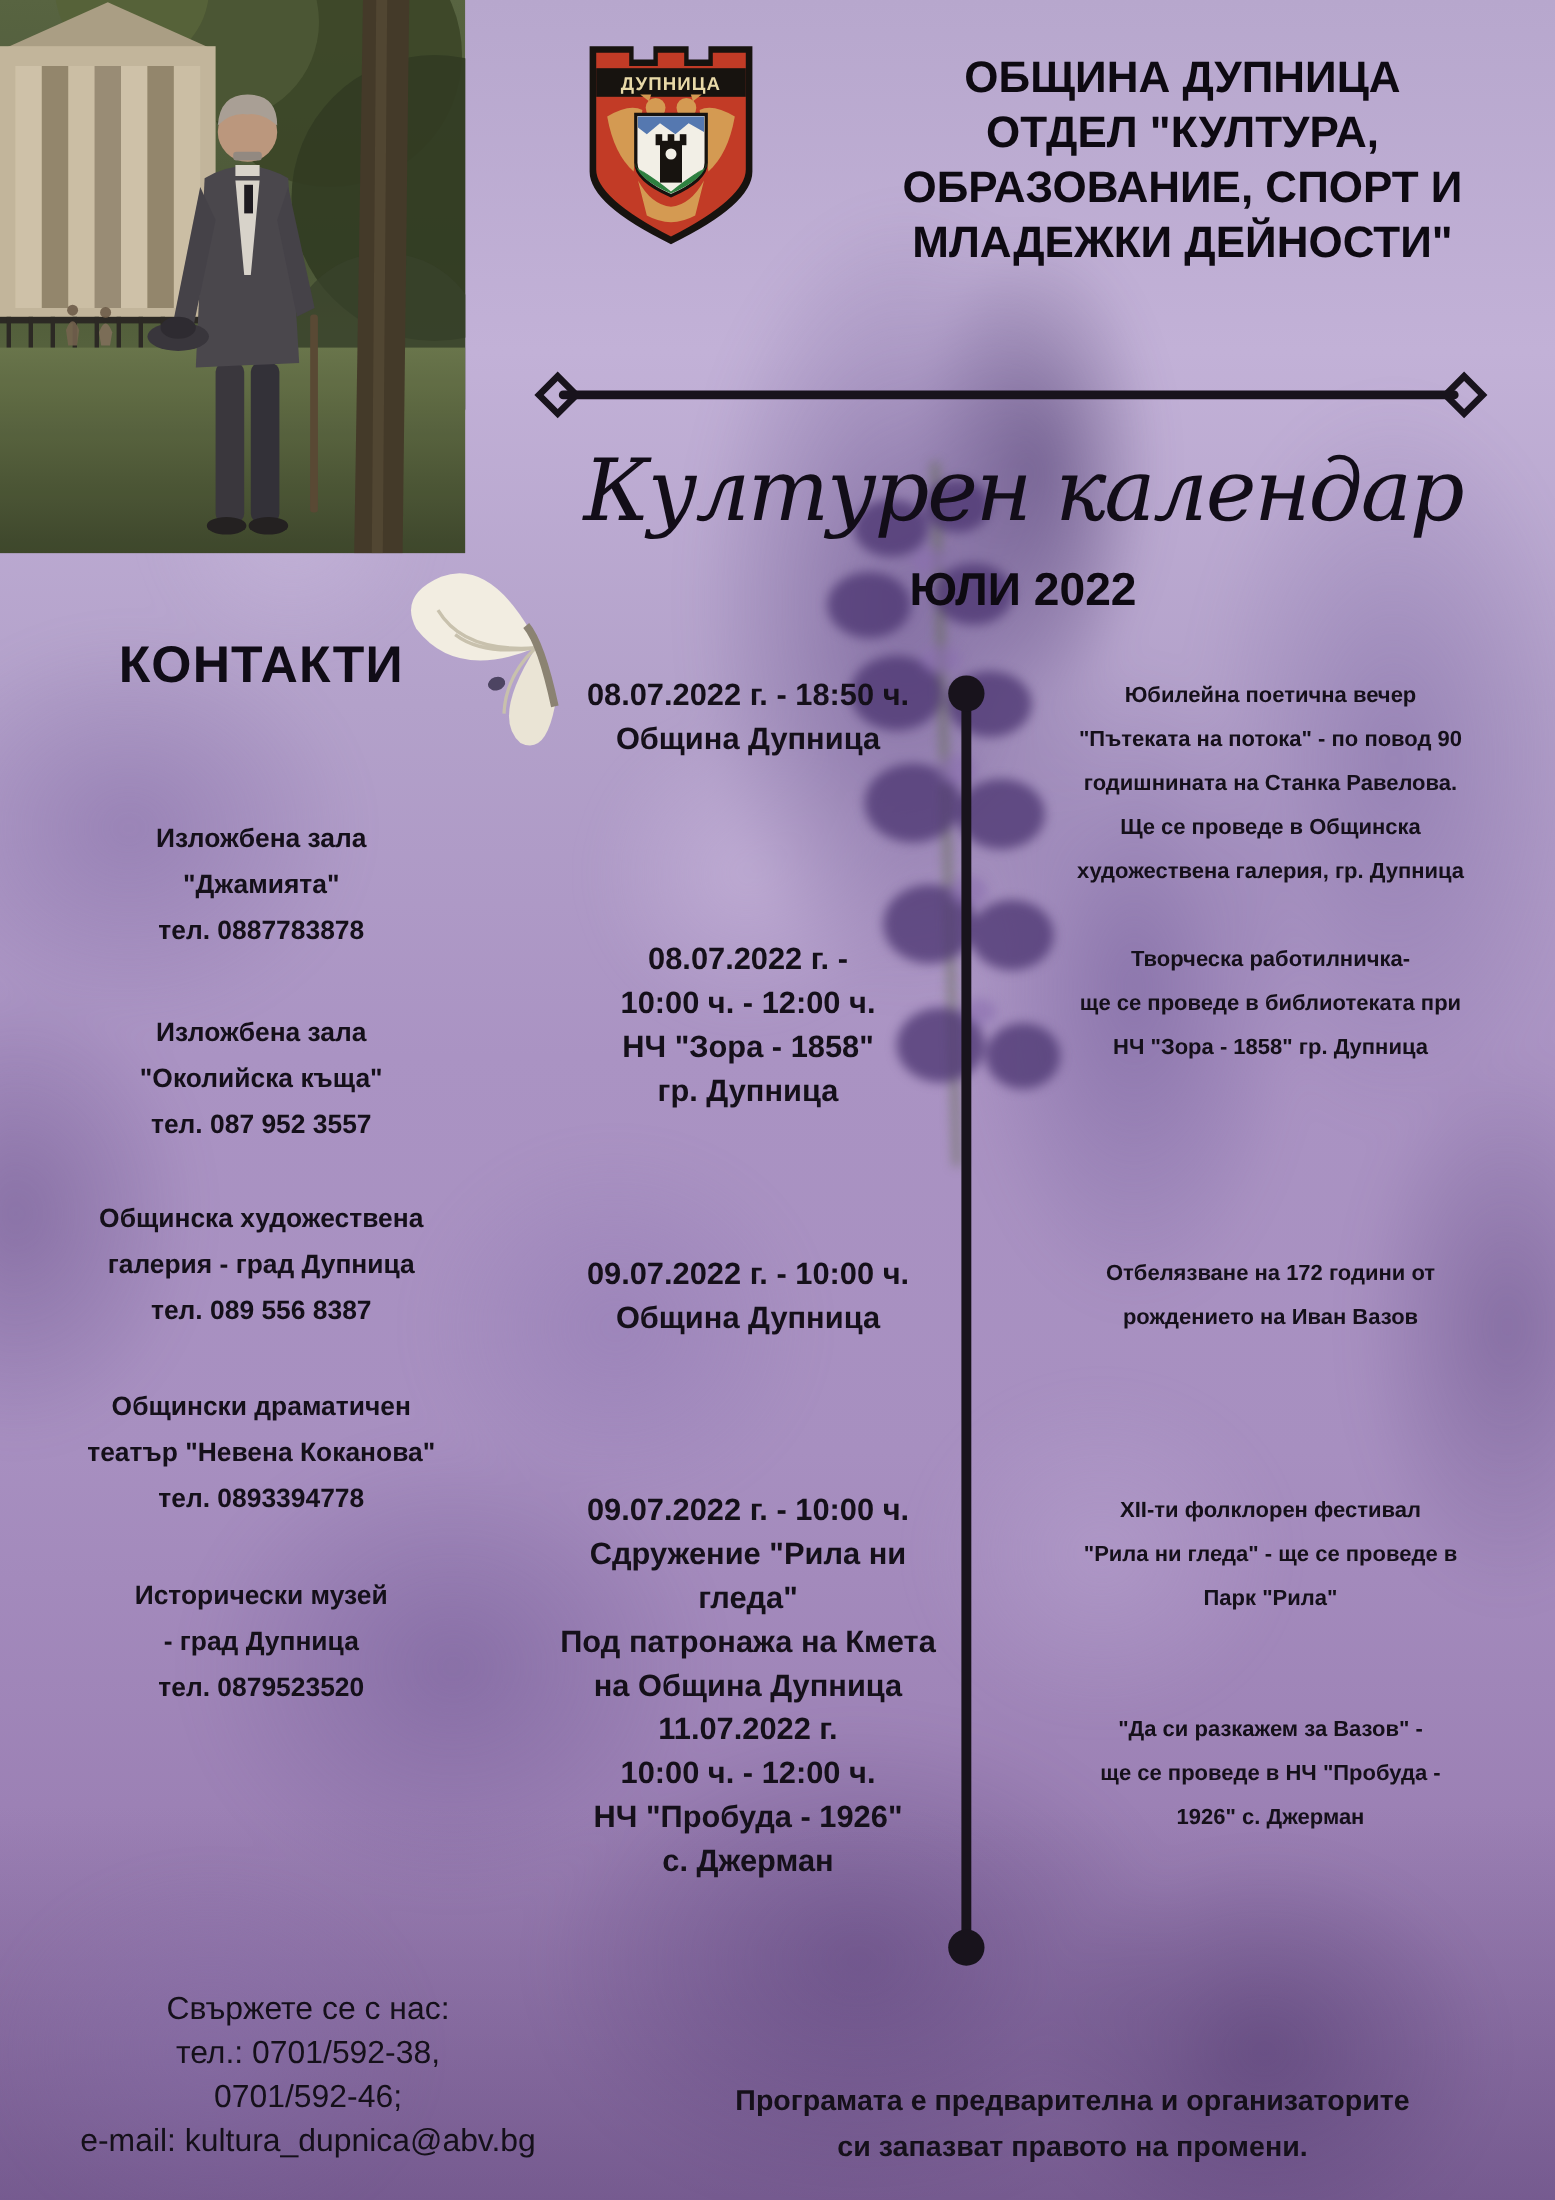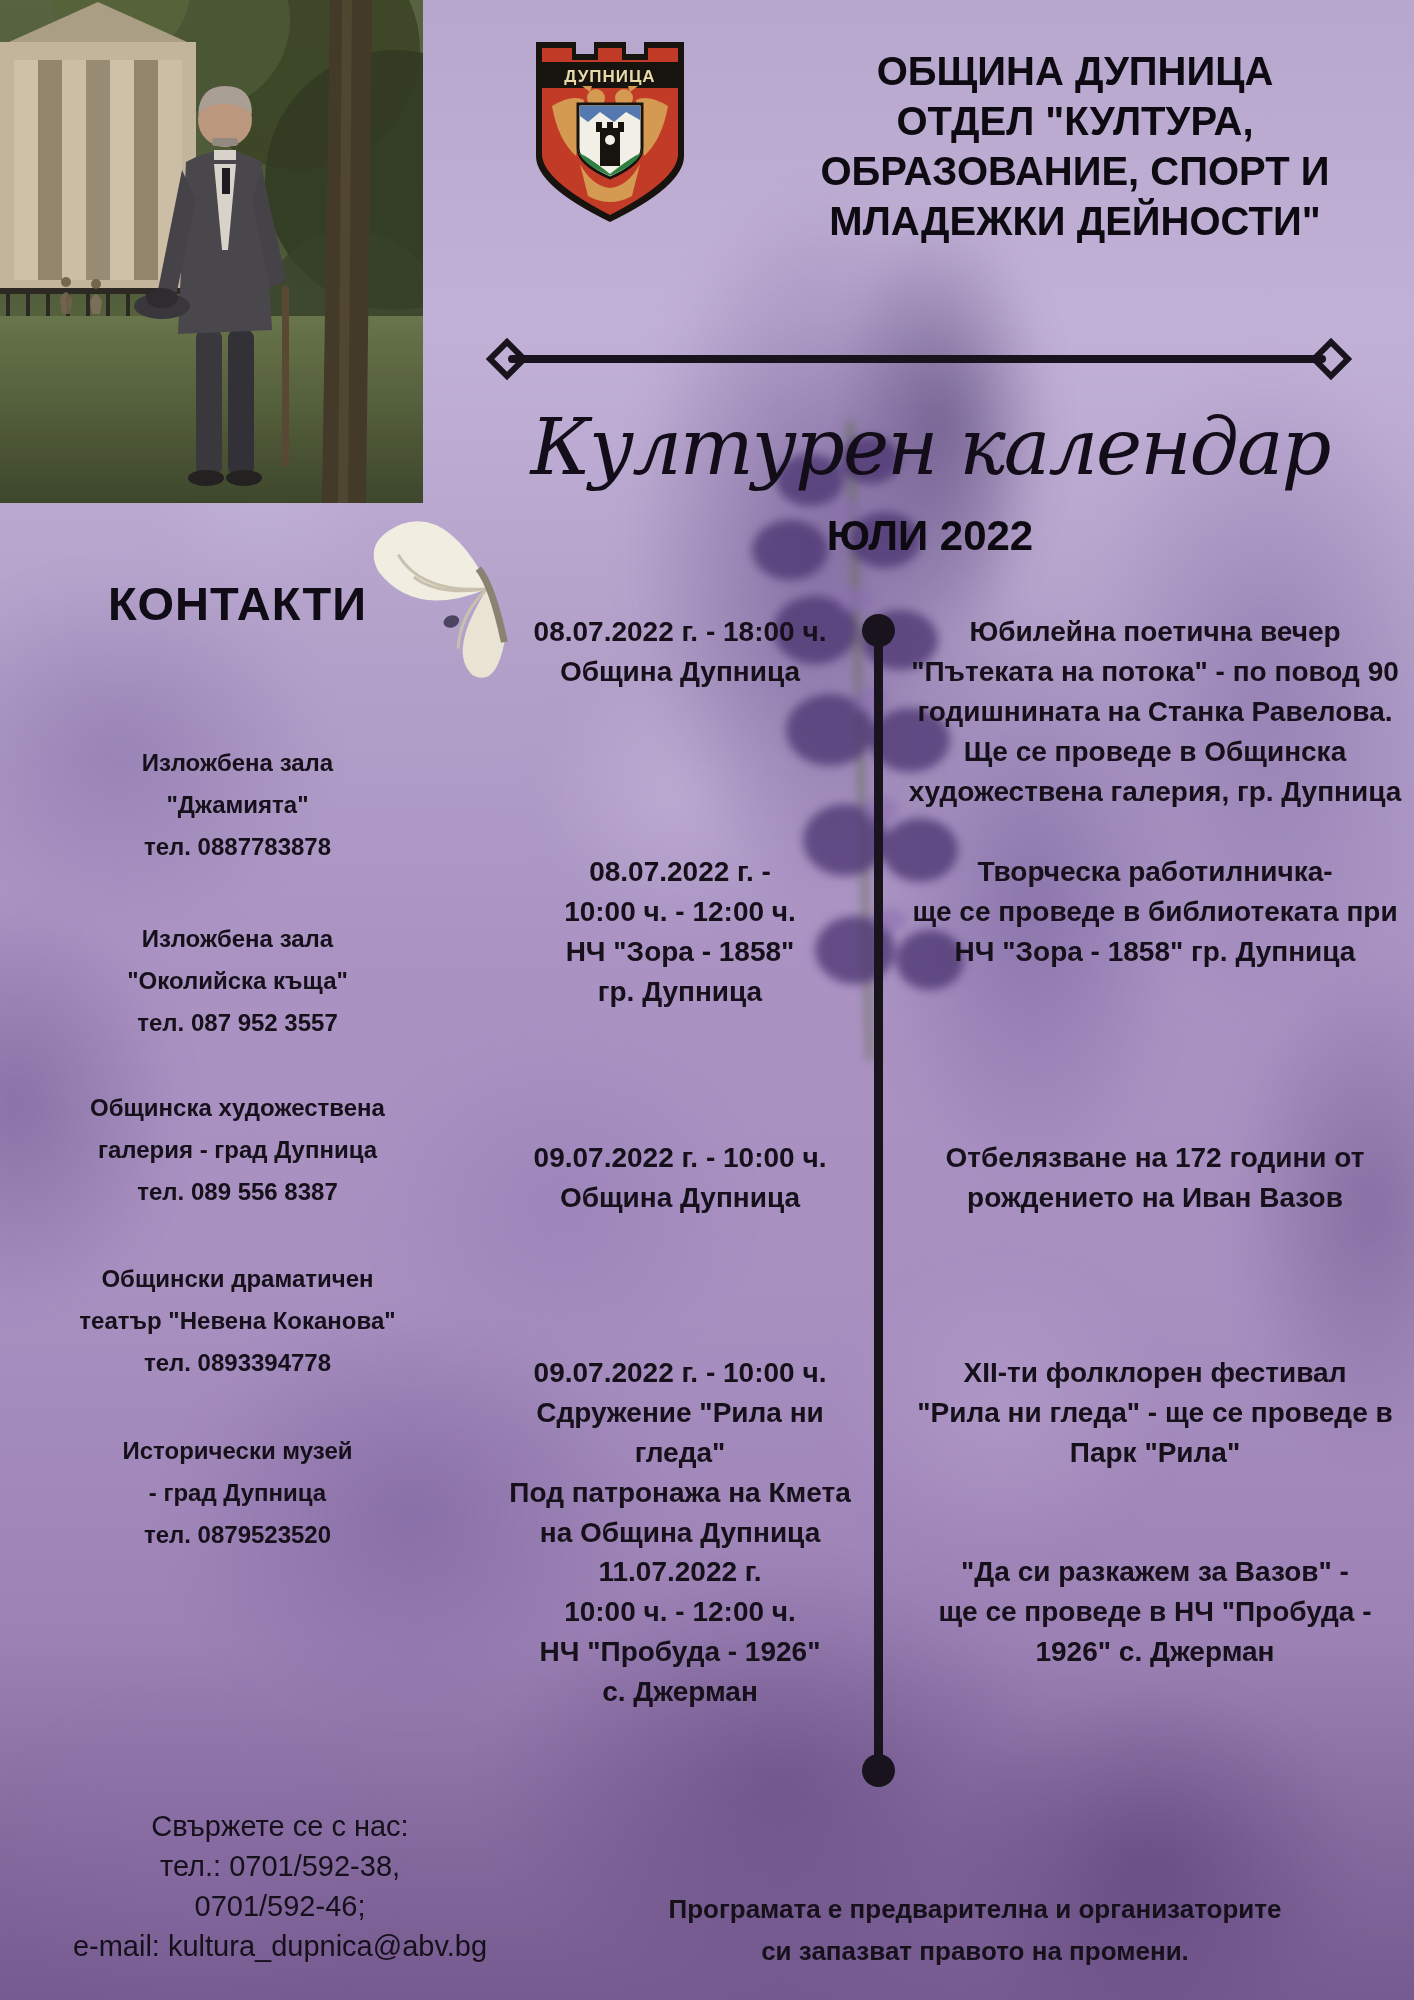--- a/index.html
+++ b/index.html
@@ -67,21 +67,21 @@
   .timeline-line{position:absolute;left:874px;top:631px;width:9px;height:1140px;background:#18131c;z-index:4;border-radius:4px;}
   .timeline-dot{position:absolute;left:862px;width:33px;height:33px;border-radius:50%;background:#18131c;z-index:4;}
   .timeline-dot.top{top:614px;}
   .timeline-dot.bottom{top:1754px;}
 
   
   .event-row{position:absolute;left:0;width:1414px;z-index:5;}
   .event-when{position:absolute;left:495px;top:0;width:370px;
     font-size:28px;line-height:40px;font-weight:bold;text-align:center;white-space:pre-line;}
   .event-what{position:absolute;left:900px;top:0;width:510px;
-    font-size:28px;line-height:40px;font-weight:bold;text-align:center;white-space:pre-line;}
+    font-size:20px;line-height:40px;font-weight:bold;text-align:center;white-space:pre-line;}
 
   
   .disclaimer{position:absolute;left:545px;top:1888px;width:860px;z-index:5;
     font-size:26px;line-height:42px;font-weight:bold;text-align:center;white-space:pre-line;}
 
   
   .butterfly{position:absolute;left:368px;top:478px;width:230px;height:215px;z-index:2;opacity:.97;}
 </style>
 </head>
 <body>
@@ -271,21 +271,21 @@
       <path d="M116 90 Q124 110 118 168" stroke="#8a8270" stroke-width="7" fill="none"></path>
     </g>
   </svg>
 
   <div class="timeline-line"></div>
   <div class="timeline-dot top"></div>
   <div class="timeline-dot bottom"></div>
 
   <div id="events-layer">
       <div class="event-row" style="top: 612px;">
-        <div class="event-when">08.07.2022 г. - 18:00 ч.
+        <div class="event-when">08.07.2022 г. - 18:50 ч.
 Община Дупница</div>
         <div class="event-what">Юбилейна поетична вечер
 "Пътеката на потока" - по повод 90
 годишнината на Станка Равелова.
 Ще се проведе в Общинска
 художествена галерия, гр. Дупница</div>
       </div>
       <div class="event-row" style="top: 852px;">
         <div class="event-when">08.07.2022 г. -
 10:00 ч. - 12:00 ч.

